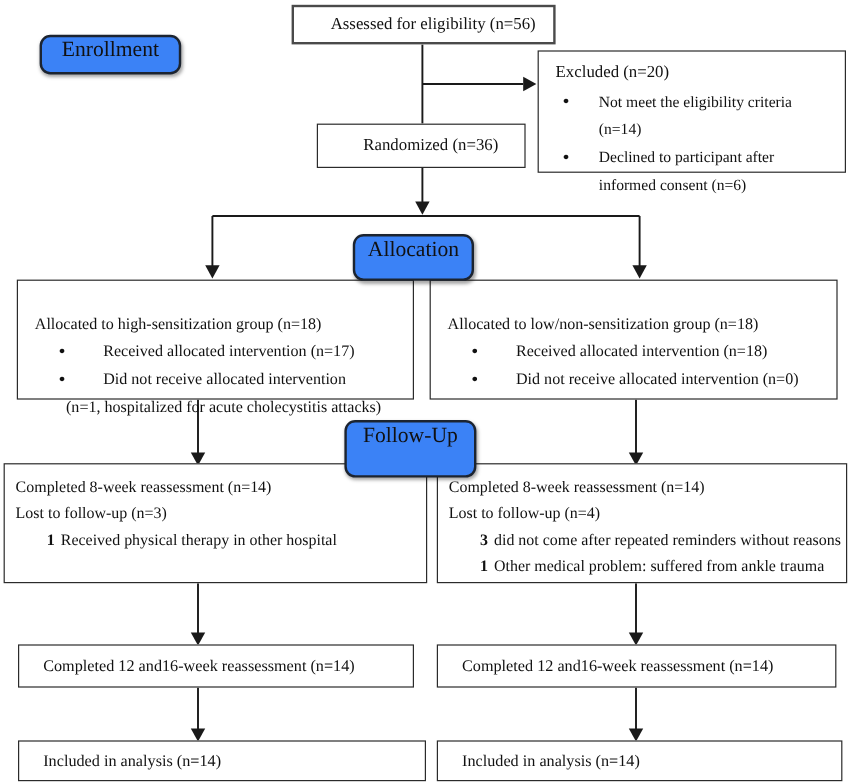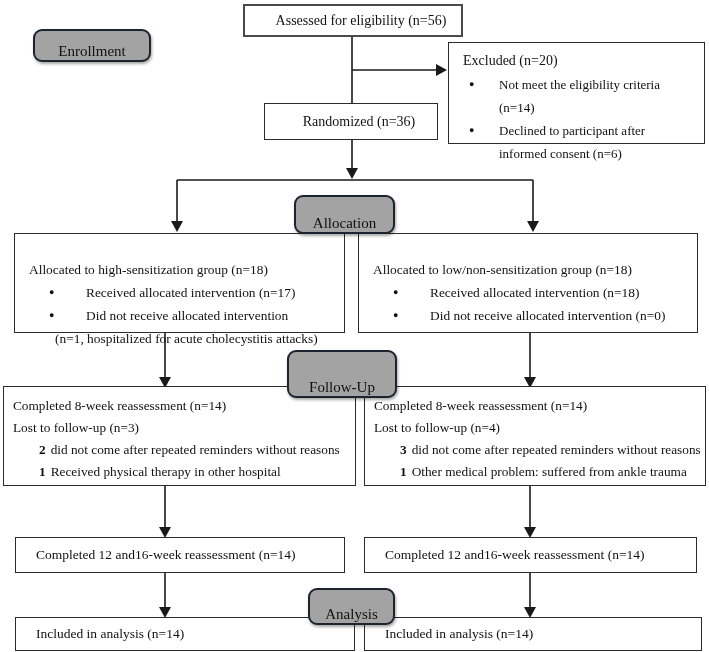--- a/index.html
+++ b/index.html
@@ -8,22 +8,22 @@
     font-family:"Liberation Serif","DejaVu Serif",serif;color:#111111;
   }
   svg.connectors{position:absolute;left:0;top:0;z-index:1;}
   .box{
     position:absolute;background:#ffffff;border:1.5px solid #2b2b2b;
     box-sizing:border-box;z-index:2;padding-left:16px;
   }
   .box.center{display:flex;align-items:center;justify-content:center;font-size:14px;}
   .box.vcenter{display:flex;align-items:center;padding-left:20px;font-size:13.5px;}
   .stage{
-    position:absolute;z-index:3;background:#a3a3a3;border:2px solid #1c2430;border-radius:9px;
-    display:flex;align-items:flex-end;justify-content:center;font-size:15px;
+    position:absolute;z-index:3;background:#3b82f6;border:2px solid #1c2430;border-radius:9px;
+    display:flex;align-items:flex-start;justify-content:center;font-size:18px;
     box-shadow:1px 2px 3px rgba(0,0,0,0.35);box-sizing:border-box;
   }
   
   .excluded{padding:6px 8px 0 14px;font-size:13px;}
   .excluded .box-title{font-size:14px;line-height:24px;}
   .excluded .b-row{display:flex;line-height:23px;}
   .excluded .b-glyph{flex:0 0 30px;padding-left:6px;font-size:9px;}
   .excluded .b-text{flex:1;}
   
   .alloc{padding:24px 4px 0 14px;font-size:13.4px;}
@@ -126,23 +126,20 @@
   </div>
 
   <div class="stage" style="left:287px;top:350px;width:110px;height:48px;">
     <span>Follow-Up</span>
   </div>
 
   <div class="box fup" style="left:3px;top:386px;width:353px;height:100px;">
     <div class="line">Completed 8-week reassessment (n=14)</div>
     <div class="line">Lost to follow-up (n=3)</div>
     <div class="line reason">
-      <b class="rnum">2</b><span>did not come after repeated reminders without reasons</span>
-    </div>
-    <div class="line reason">
       <b class="rnum">1</b><span>Received physical therapy in other hospital</span>
     </div>
   </div>
 
   <div class="box fup" style="left:364px;top:386px;width:342px;height:100px;">
     <div class="line">Completed 8-week reassessment (n=14)</div>
     <div class="line">Lost to follow-up (n=4)</div>
     <div class="line reason">
       <b class="rnum">3</b><span>did not come after repeated reminders without reasons</span>
     </div>
@@ -160,17 +157,14 @@
   </div>
 
   <div class="box vcenter" style="left:15px;top:617px;width:340px;height:34px;">
     <span>Included in analysis (n=14)</span>
   </div>
 
   <div class="box vcenter" style="left:364px;top:617px;width:338px;height:34px;">
     <span>Included in analysis (n=14)</span>
   </div>
 
-  <div class="stage" style="left:308px;top:588px;width:87px;height:37px;">
-    <span>Analysis</span>
-  </div>
 
 </div>
 
 </body></html>

